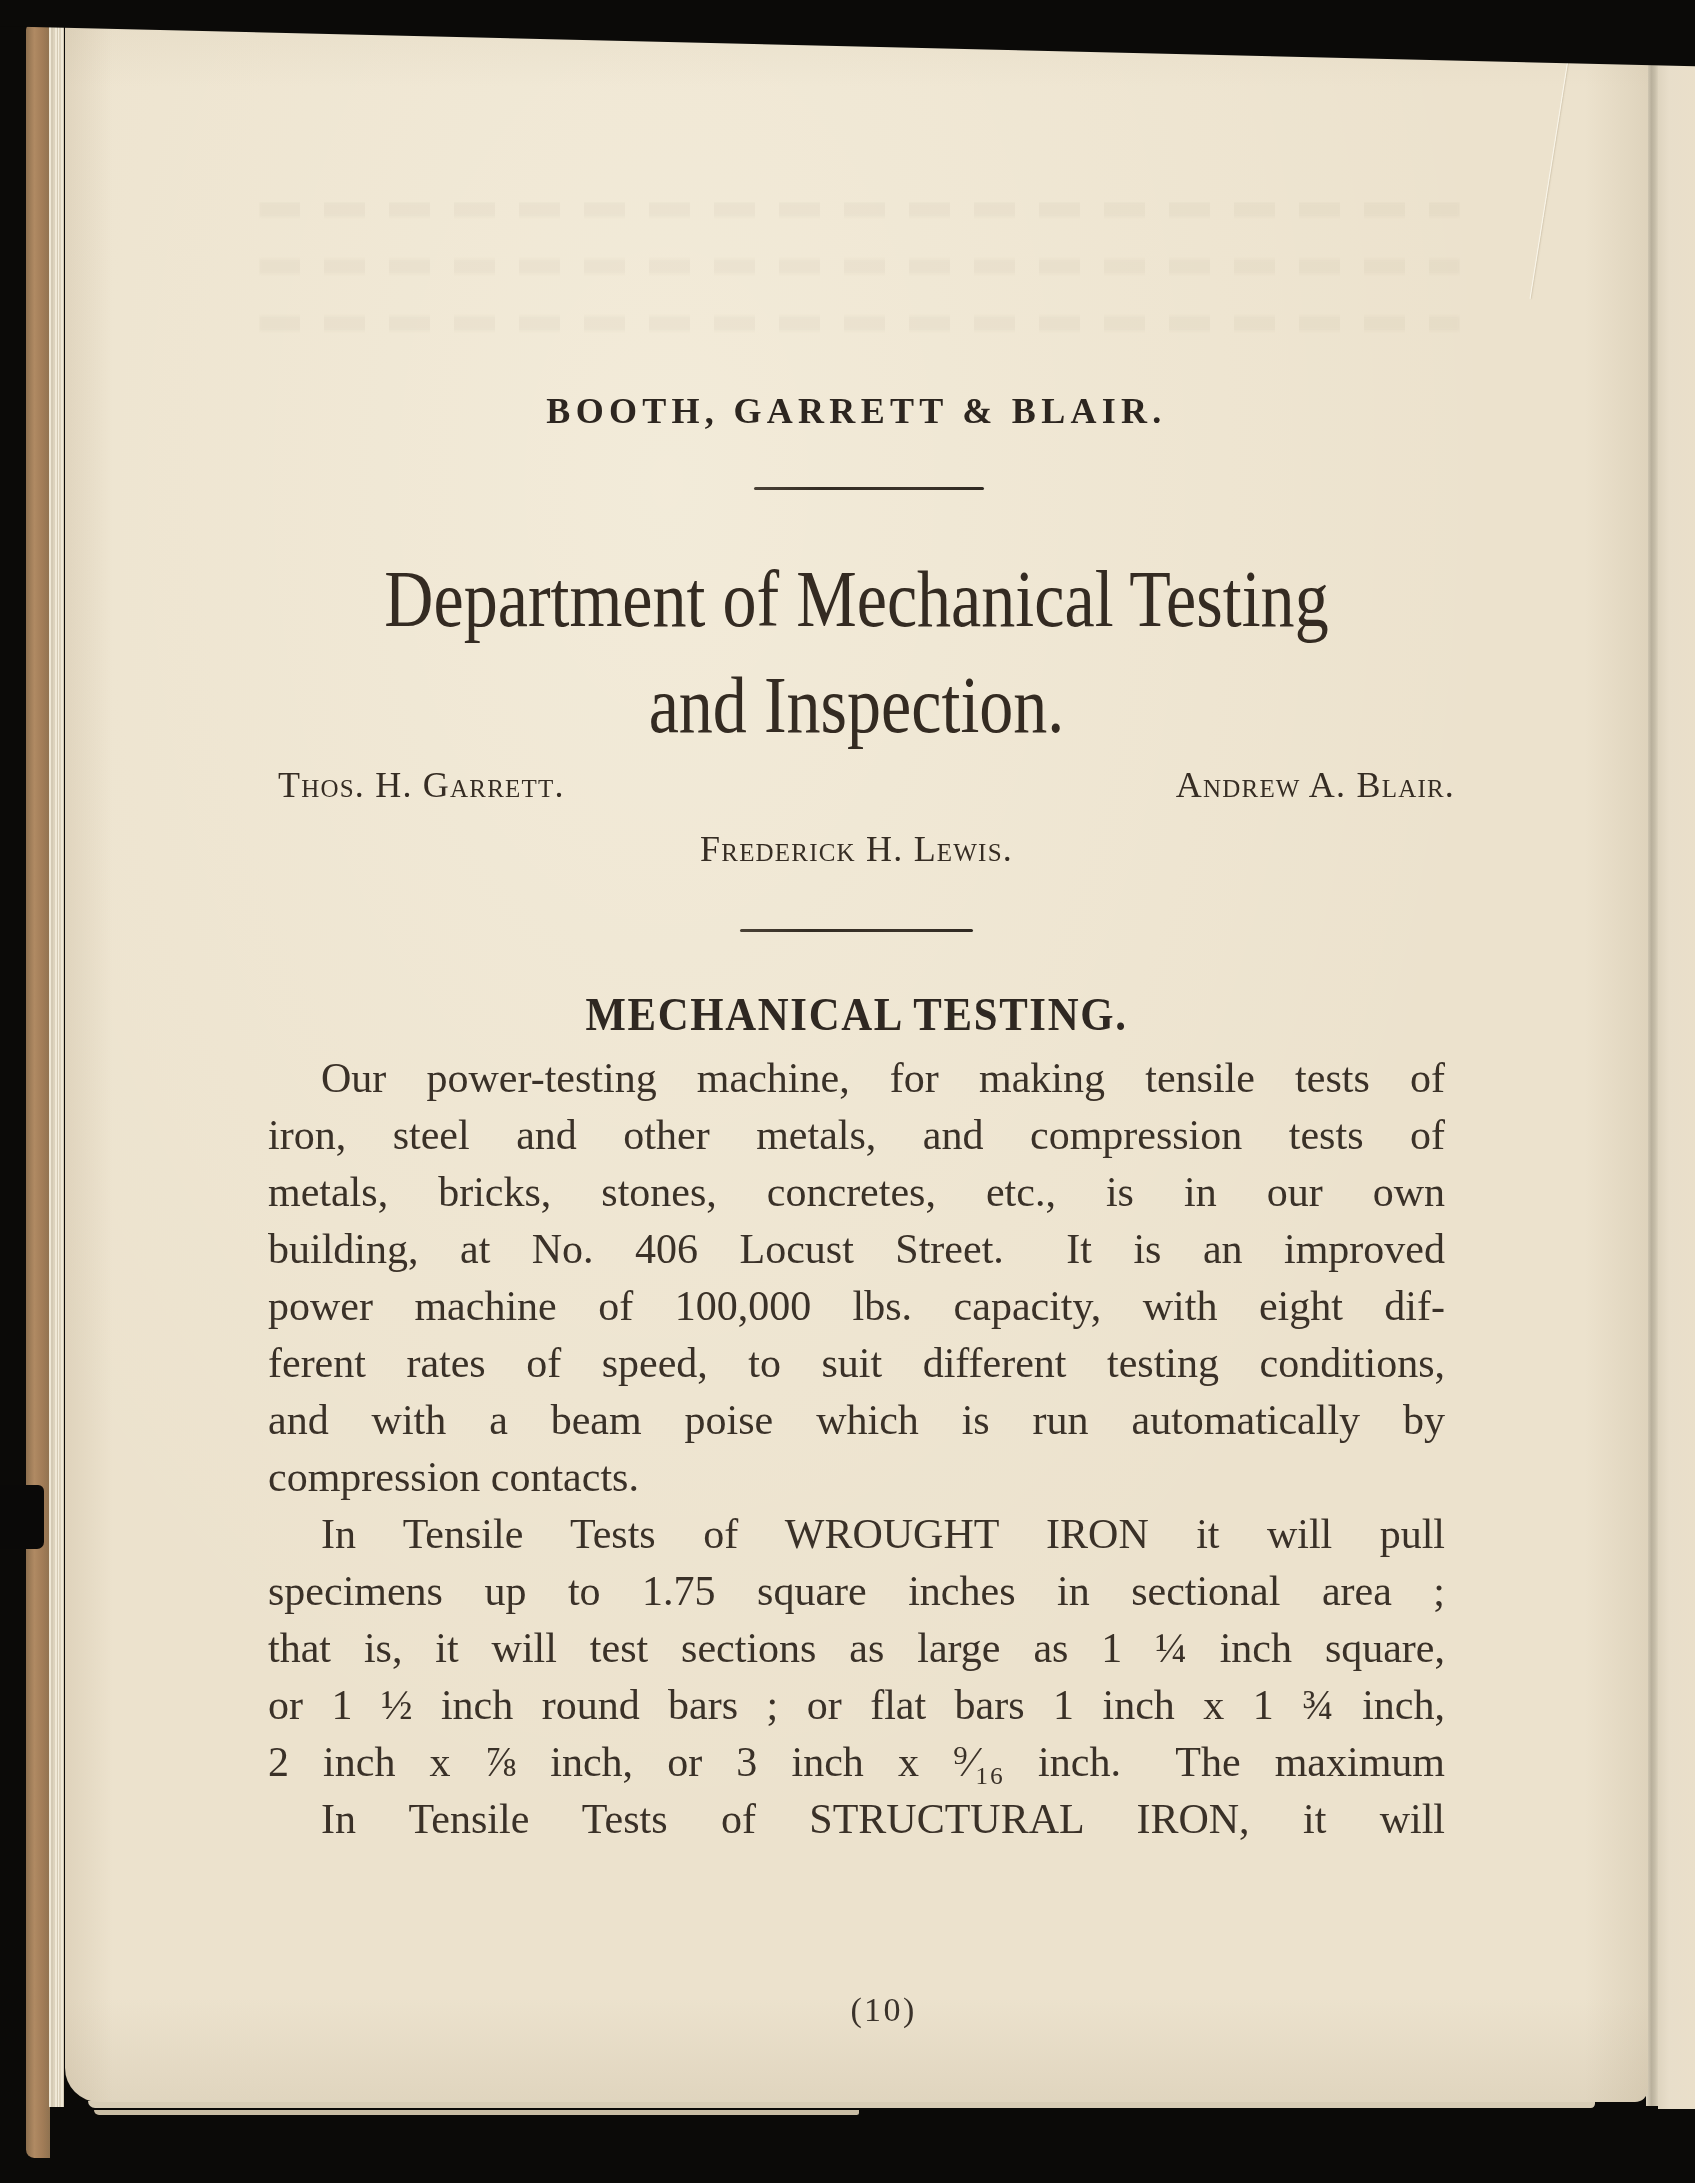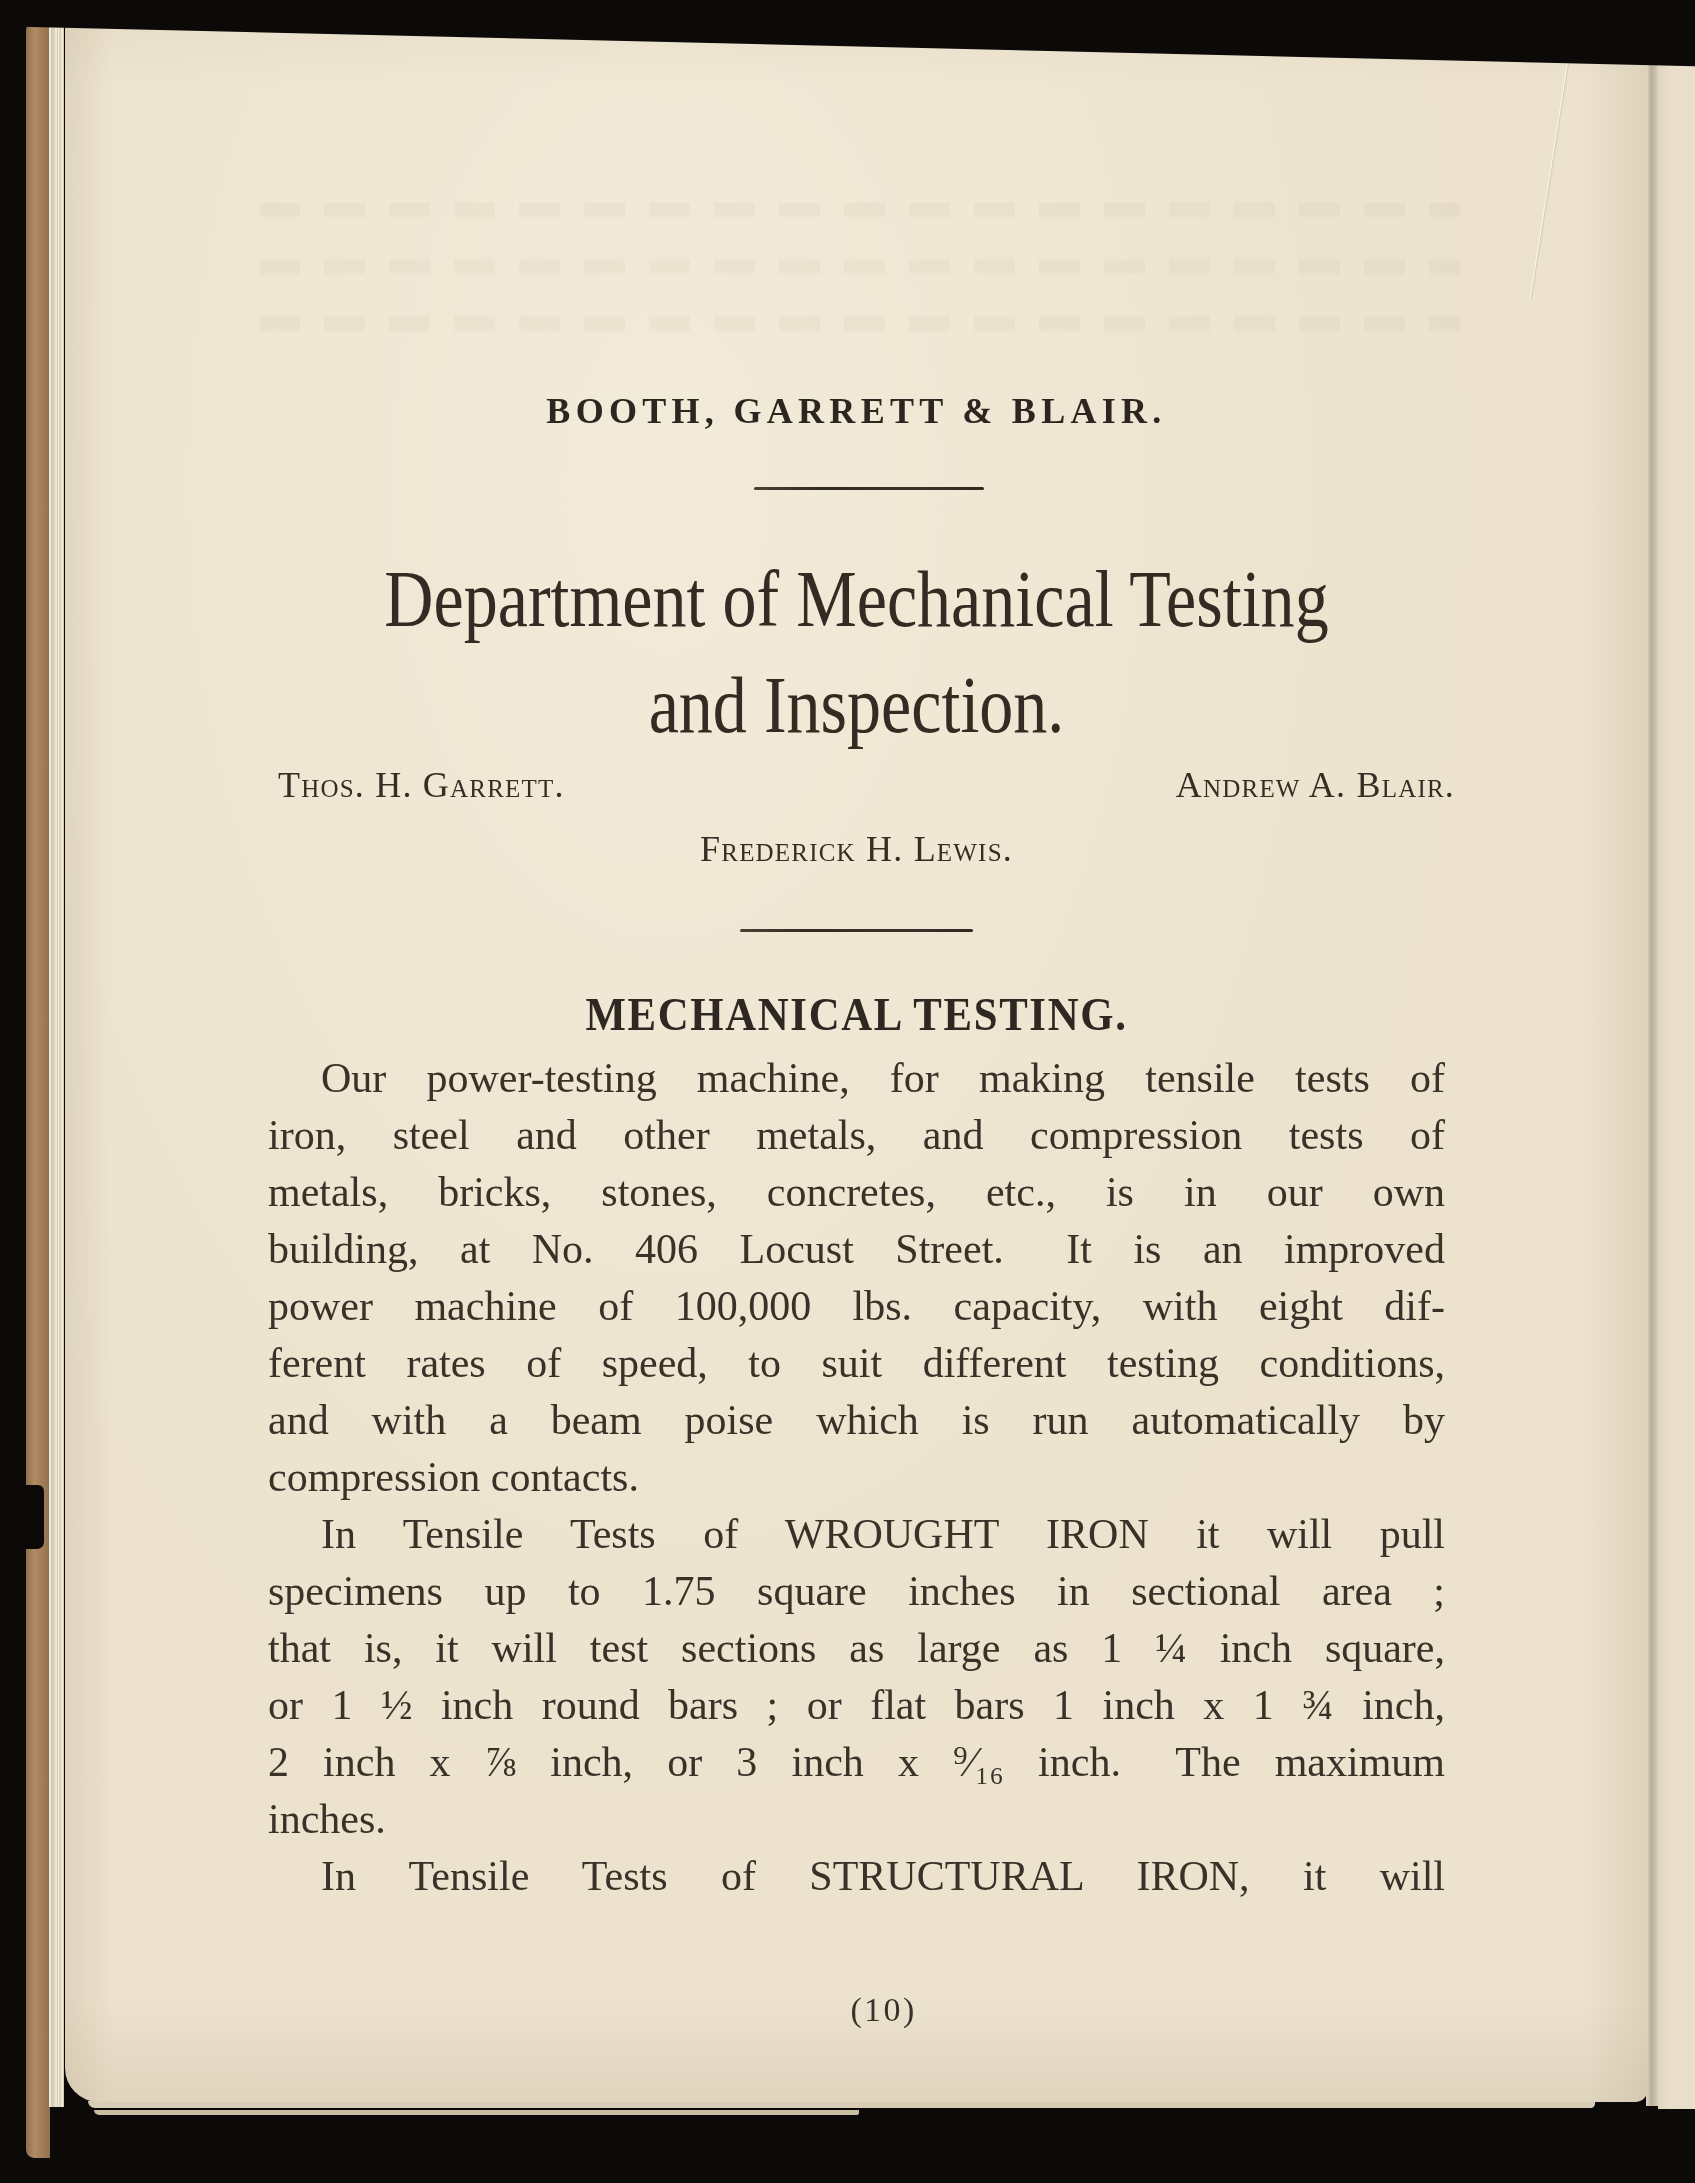--- a/index.html
+++ b/index.html
@@ -162,21 +162,20 @@
     <div class="bl">building, at No. 406 Locust Street.  It is an improved</div>
     <div class="bl">power machine of 100,000 lbs. capacity, with eight dif-</div>
     <div class="bl">ferent rates of speed, to suit different testing conditions,</div>
     <div class="bl">and with a beam poise which is run automatically by</div>
     <div class="bl end">compression contacts.</div>
     <div class="bl ind">In Tensile Tests of WROUGHT IRON it will pull</div>
     <div class="bl">specimens up to 1.75 square inches in sectional area ;</div>
     <div class="bl">that is, it will test sections as large as 1 ¼ inch square,</div>
     <div class="bl">or 1 ½ inch round bars ; or flat bars 1 inch x 1 ¾ inch,</div>
     <div class="bl">2 inch x ⅞ inch, or 3 inch x ⁹⁄₁₆ inch.  The maximum</div>
-    <div class="bl end">inches.</div>
     <div class="bl ind">In Tensile Tests of STRUCTURAL IRON, it will</div>
   </div>
 
   <div class="page-number">(10)</div>
 </div>
 
 <div class="black-tab"></div>
 <div class="top-black"></div>
 
 

